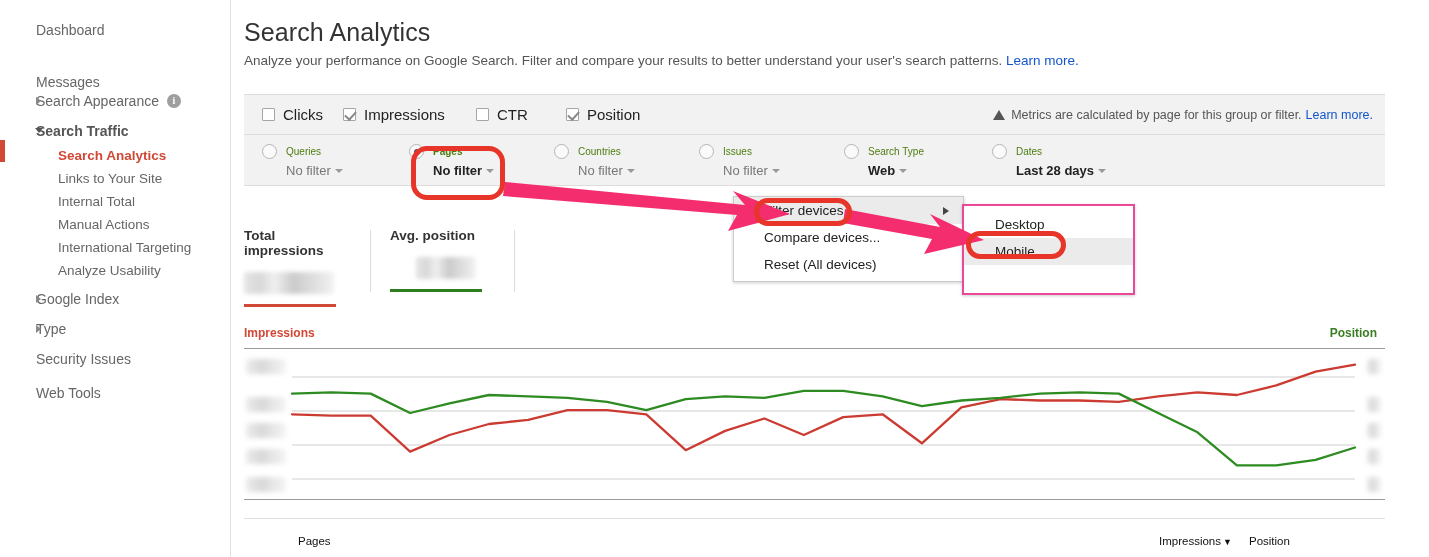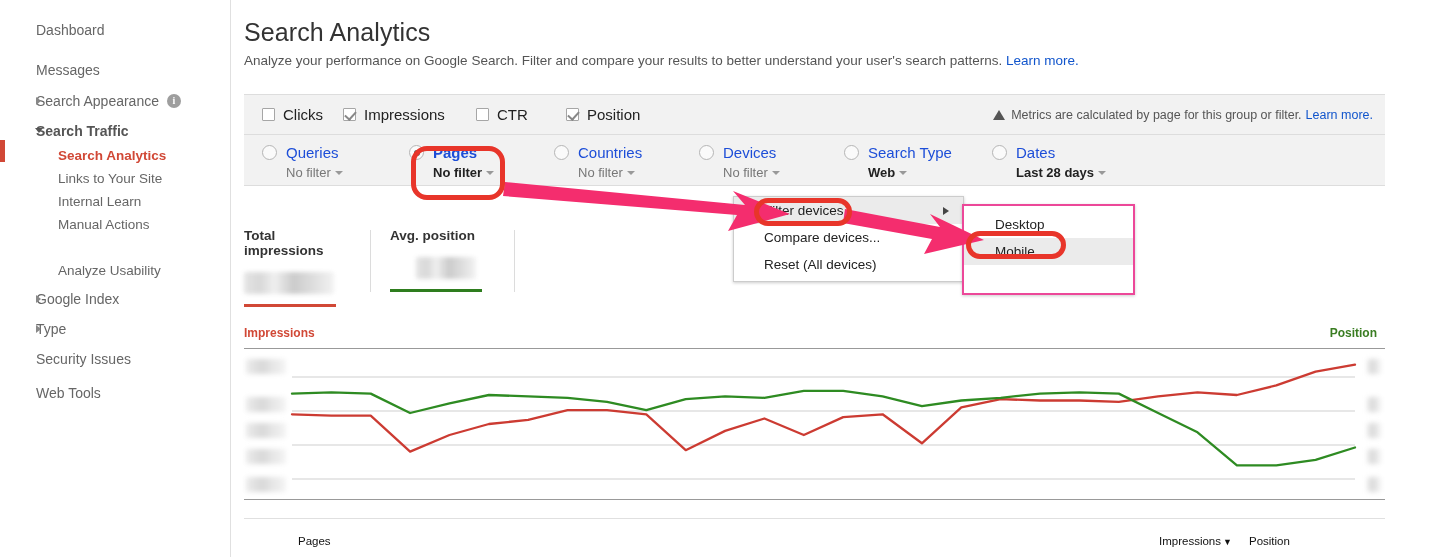--- a/index.html
+++ b/index.html
@@ -97,21 +97,21 @@
   .dim { position: absolute; top: 9px; }
   .dim .dim-head { display: flex; align-items: center; }
   .radio {
     width: 15px; height: 15px; border-radius: 50%; border: 1px solid #b5b5b5;
     background: #fafafa; margin-right: 9px; position: relative; display: inline-block;
   }
   .radio.on::after {
     content: ""; position: absolute; left: 3.5px; top: 3.5px;
     width: 6px; height: 6px; border-radius: 50%; background: #555;
   }
-  .dim-label { font-size: 15px; color: #1d4ed8; }
+  .dim-label { font-size: 10px; color: #4d7c0f; }
   .dim.sel .dim-label { font-weight: bold; }
   .dim-filter {
     margin-left: 24px; margin-top: 4px; font-size: 13px; color: #777;
   }
   .dim.sel .dim-filter, .dim.boldfilter .dim-filter { color: #222; font-weight: bold; }
   .dd-caret {
     display: inline-block; margin-left: 4px;
     border-top: 4px solid #999; border-left: 4px solid transparent;
     border-right: 4px solid transparent; vertical-align: 2px;
   }
@@ -187,44 +187,47 @@
 </style>
 </head>
 <body>
 
 <div id="root">
 
   <nav id="sidebar">
       <div class="nav-item toplevel" style="position: absolute; top: 18px;">
         <span>Dashboard</span>
       </div>
-      <div class="nav-item toplevel" style="position: absolute; top: 58px;">
+      <div class="nav-item toplevel" style="position: absolute; top: 70px;">
         <span>Messages</span>
       </div>
       <div class="nav-item toplevel" style="position: absolute; top: 89px;">
         <span class="caret caret-right"></span>
         <span>Search Appearance</span>
         <span class="info-icon">i</span>
       </div>
       <div class="nav-item toplevel bold" style="position: absolute; top: 119px;">
         <span class="caret caret-down"></span>
         <span>Search Traffic</span>
       </div>
       <span class="red-marker" style="top: 140px; position: absolute;"></span>
       <div class="nav-item sub active" style="position: absolute; top: 144px;">
         <span>Search Analytics</span>
       </div>
       <div class="nav-item sub" style="position: absolute; top: 167px;">
         <span>Links to Your Site</span>
       </div>
       <div class="nav-item sub" style="position: absolute; top: 190px;">
-        <span>Internal Learn</span>
+        <span>Internal Total</span>
       </div>
       <div class="nav-item sub" style="position: absolute; top: 213px;">
         <span>Manual Actions</span>
+      </div>
+      <div class="nav-item sub" style="position: absolute; top: 236px;">
+        <span>International Targeting</span>
       </div>
       <div class="nav-item sub" style="position: absolute; top: 259px;">
         <span>Analyze Usability</span>
       </div>
       <div class="nav-item toplevel" style="position: absolute; top: 287px;">
         <span class="caret caret-right"></span>
         <span>Google Index</span>
       </div>
       <div class="nav-item toplevel" style="position: absolute; top: 317px;">
         <span class="caret caret-right"></span>
@@ -289,21 +292,21 @@
         <div class="dim" style="left: 310px;">
           <div class="dim-head">
             <span class="radio"></span>
             <span class="dim-label">Countries</span>
           </div>
           <div class="dim-filter"><span>No filter</span><span class="dd-caret"></span></div>
         </div>
         <div class="dim" style="left: 455px;">
           <div class="dim-head">
             <span class="radio"></span>
-            <span class="dim-label">Devices</span>
+            <span class="dim-label">Issues</span>
           </div>
           <div class="dim-filter"><span>No filter</span><span class="dd-caret"></span></div>
         </div>
         <div class="dim boldfilter" style="left: 600px;">
           <div class="dim-head">
             <span class="radio"></span>
             <span class="dim-label">Search Type</span>
           </div>
           <div class="dim-filter"><span>Web</span><span class="dd-caret"></span></div>
         </div>

